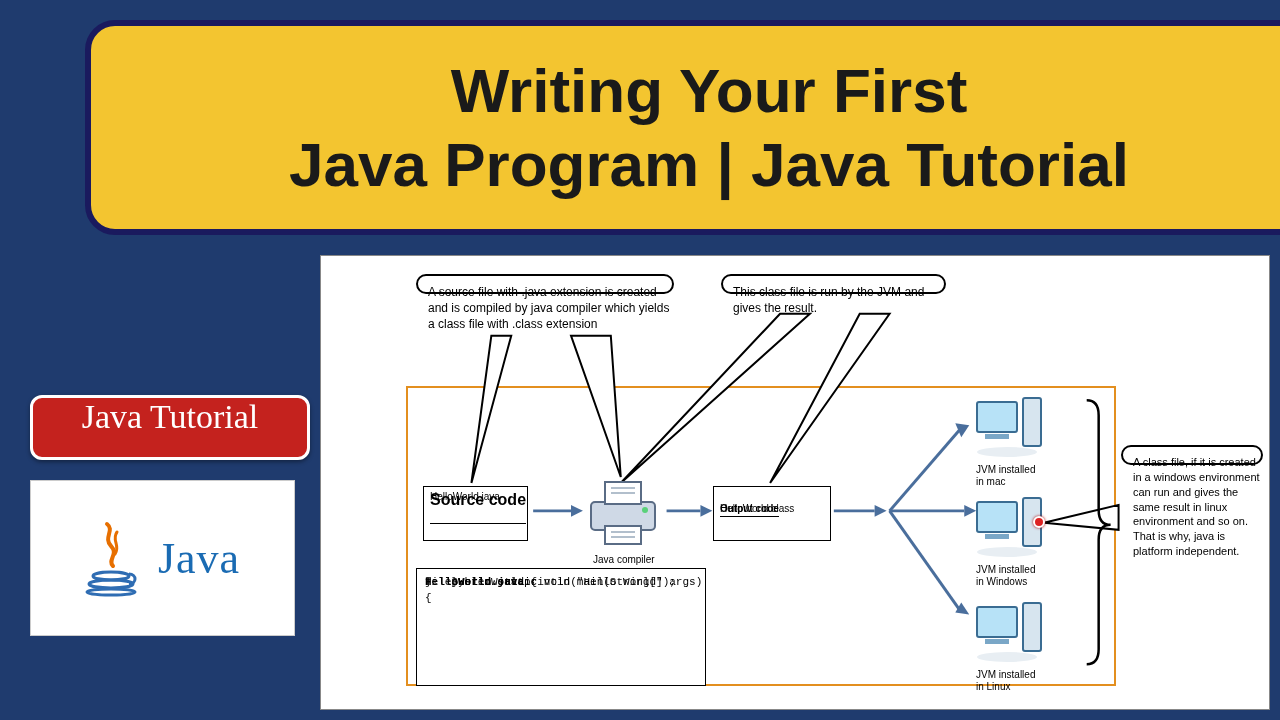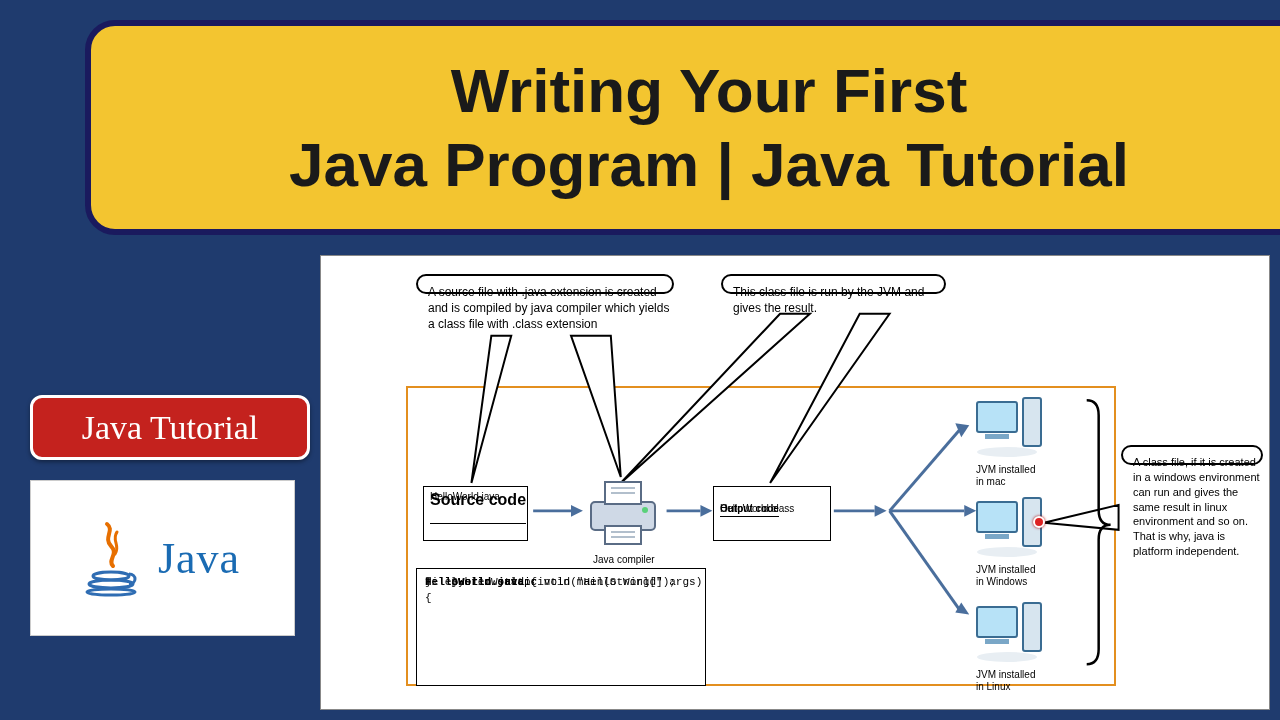--- a/index.html
+++ b/index.html
@@ -1,19 +1,19 @@
 <!DOCTYPE html>
 <html><head>
 <meta charset="utf-8">
 <style>
 *{margin:0;padding:0;box-sizing:border-box}
 body{width:1280px;height:720px;background:#1f3b6e;font-family:Arial,Helvetica,sans-serif;position:relative;overflow:hidden}
 .title-box{position:absolute;left:85px;top:20px;width:1248px;height:215px;background:#f3c530;border:6px solid #1a1a5e;border-radius:30px;display:flex;align-items:center;justify-content:center;padding:20px 40px;text-align:center}
 .title-text{font-size:62px;font-weight:700;color:#1a1a1a;line-height:1.18}
-.badge-box{position:absolute;left:30px;top:395px;width:280px;height:65px;background:#c4221e;border:3px solid #fff;border-radius:12px;display:flex;align-items:center;justify-content:center;box-shadow:0 2px 4px rgba(0,0,0,.4)}
+.badge-box{position:absolute;left:30px;top:395px;width:280px;height:65px;background:#c4221e;border:3px solid #fff;border-radius:12px;display:flex;align-items:flex-start;justify-content:center;box-shadow:0 2px 4px rgba(0,0,0,.4)}
 .badge-text{font-size:34px;color:#fff;font-weight:400;font-family:Georgia,serif}
 .java-logo-box{position:absolute;left:30px;top:480px;width:265px;height:156px;background:#fff;border:1px solid #ccc;display:flex;align-items:center;justify-content:center;gap:18px}
 .java-cup svg{display:block}
 .java-text{font-size:44px;color:#1a6bb3;font-family:Georgia,serif;letter-spacing:1px}
 .diagram{position:absolute;left:320px;top:255px;width:950px;height:455px;background:#fff;border:1px solid #888}
 .diagram *{position:absolute}
 .callout{border:2.5px solid #000;border-radius:12px;background:#fff;padding:8px 10px;font-size:12px;line-height:1.35}
 .orange-frame{left:85px;top:130px;width:710px;height:300px;border:2px solid #e38f1f}
 .src-box{left:102px;top:230px;width:105px;height:55px;border:1.5px solid #000;background:#fff;padding:4px 6px}
 .src-box .hdr{font-size:16px;font-weight:700;border-bottom:1px solid #000;padding-bottom:14px;margin-bottom:6px}

